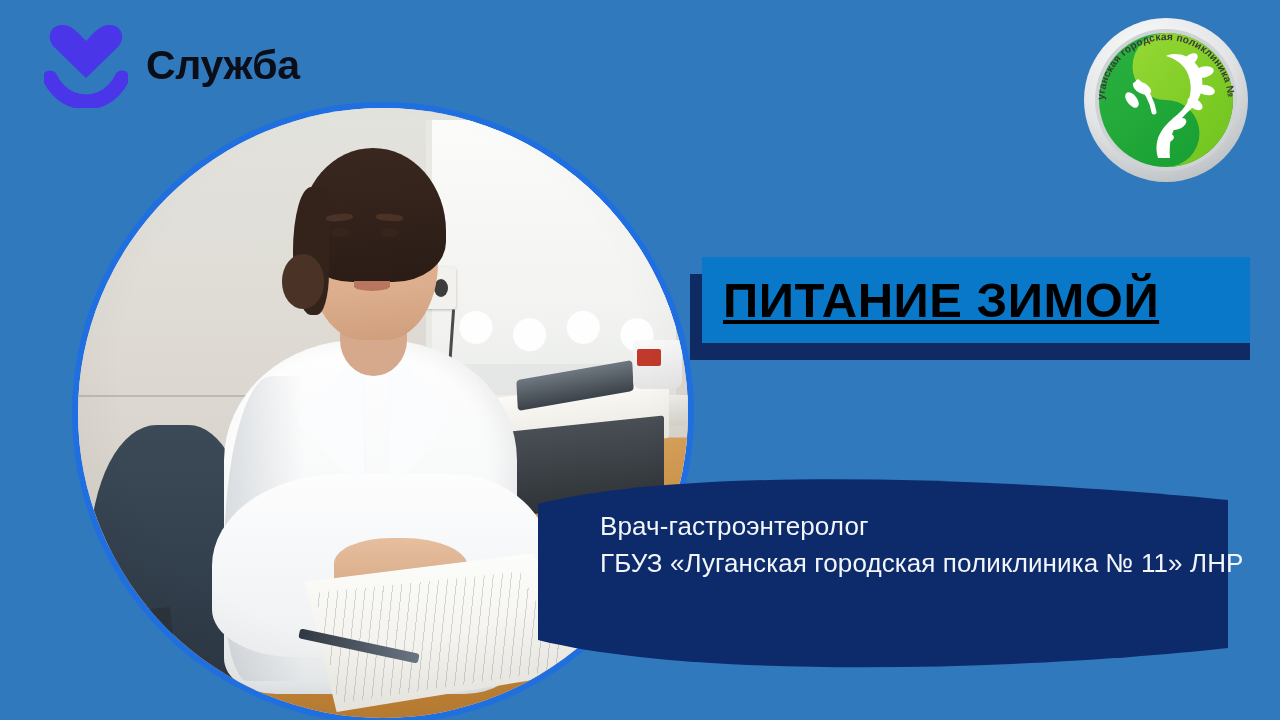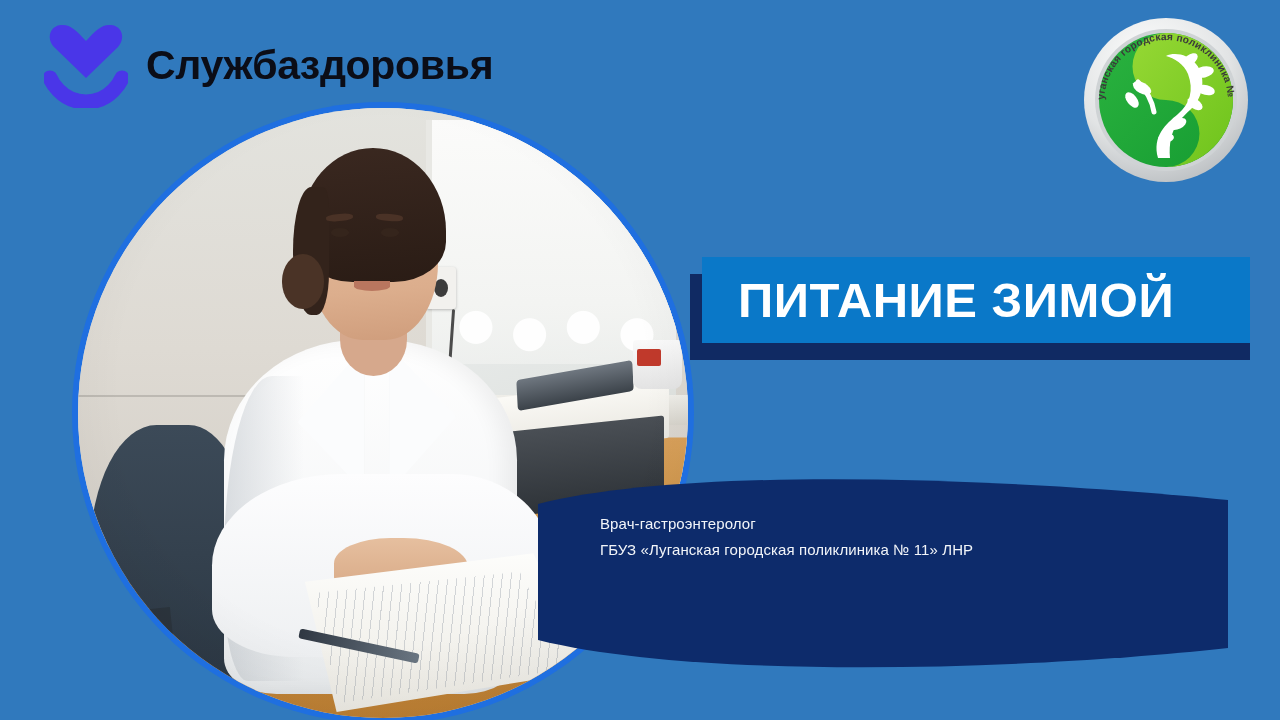--- a/index.html
+++ b/index.html
@@ -276,27 +276,28 @@
     left: 702px;
     top: 257px;
     width: 548px;
     height: 86px;
     background: #0a78c8;
     display: flex;
     align-items: center;
     z-index: 21;
   }
   .title-banner .title-text {
-    color: #ffffff;
+    color: #000000;
     font-size: 49px;
     font-weight: 700;
     letter-spacing: 0.5px;
-    padding-left: 36px;
+    padding-left: 21px;
     white-space: nowrap;
     line-height: 1;
+    text-decoration: underline;
   }
 
   
   .name-ribbon {
     position: absolute;
     left: 528px;
     top: 470px;
     width: 704px;
     height: 200px;
     z-index: 30;
@@ -316,45 +317,43 @@
   .name-title {
     color: #ffffff;
     font-size: 30px;
     font-weight: 400;
     letter-spacing: 0.4px;
     white-space: nowrap;
     line-height: 1.2;
   }
   .name-sub {
     color: #f2f5f9;
-    font-size: 15px;
+    font-size: 26px;
     font-weight: 400;
     letter-spacing: 0.1px;
     white-space: nowrap;
     line-height: 1.42;
-    margin-top: 5px;
   }
 </style>
 </head>
 <body>
 
 <div id="poster">
 
   <div class="bg-base"></div>
 
   <div class="brand">
     <div class="brand-mark">
       <svg viewBox="0 0 84 86" xmlns="http://www.w3.org/2000/svg" aria-hidden="true">
         <path d="M42 56 L10 25 C2 16 6 4 17 3 C26 2 32 8 42 19 C52 8 58 2 67 3 C78 4 82 16 74 25 Z" fill="#4a36e8"></path>
         <path d="M6 56 C6 56 16 80 42 80 C68 80 78 56 78 56" stroke="#4a36e8" stroke-width="15" fill="none" stroke-linecap="round"></path>
       </svg>
     </div>
     <div class="brand-words">
       <span>Служба</span>
-      <span>здоровья</span>
     </div>
   </div>
 
   <div class="emblem">
     <svg viewBox="0 0 168 168" xmlns="http://www.w3.org/2000/svg" aria-hidden="true">
       <defs>
         <radialGradient id="rim" cx="40%" cy="28%" r="78%">
           <stop offset="0%" stop-color="#ffffff"></stop>
           <stop offset="62%" stop-color="#e2e4e5"></stop>
           <stop offset="100%" stop-color="#b9bdc0"></stop>

